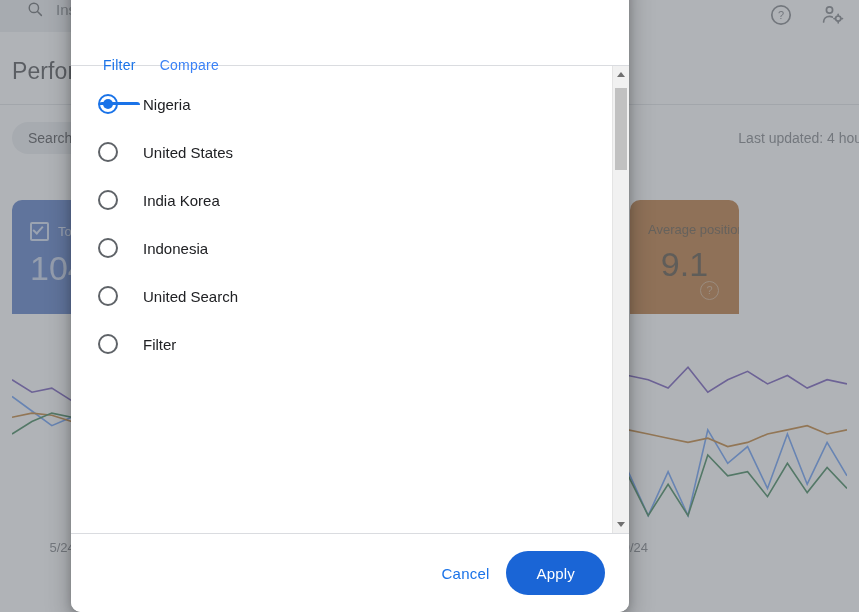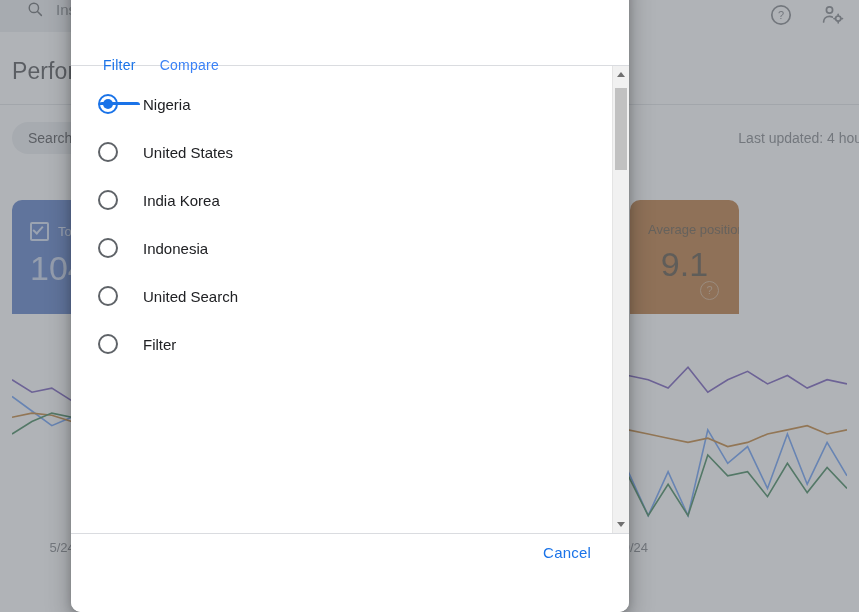--- a/index.html
+++ b/index.html
@@ -355,21 +355,21 @@
     height: 82px;
     background: #c1c1c1;
     border-radius: 0;
     cursor: pointer;
   }
 
   .dialog-footer {
     height: 78px;
     flex: none;
     display: flex;
-    align-items: flex-start;
+    align-items: center;
     justify-content: flex-end;
     padding-right: 24px;
     gap: 3px;
     background: #ffffff;
   }
   .btn-text {
     background: none;
     border: none;
     color: #1a73e8;
     font-size: 15px;
@@ -511,14 +511,15 @@
         </div>
       <div class="sb-thumb"></div>
       <div class="sb-arrow down">
           <i></i>
         </div>
     </div>
   </div>
 
   <div class="dialog-footer">
     <button class="btn-text">Cancel</button>
+    <button class="btn-filled">Apply</button>
   </div>
 </div>
 
 </body></html>

